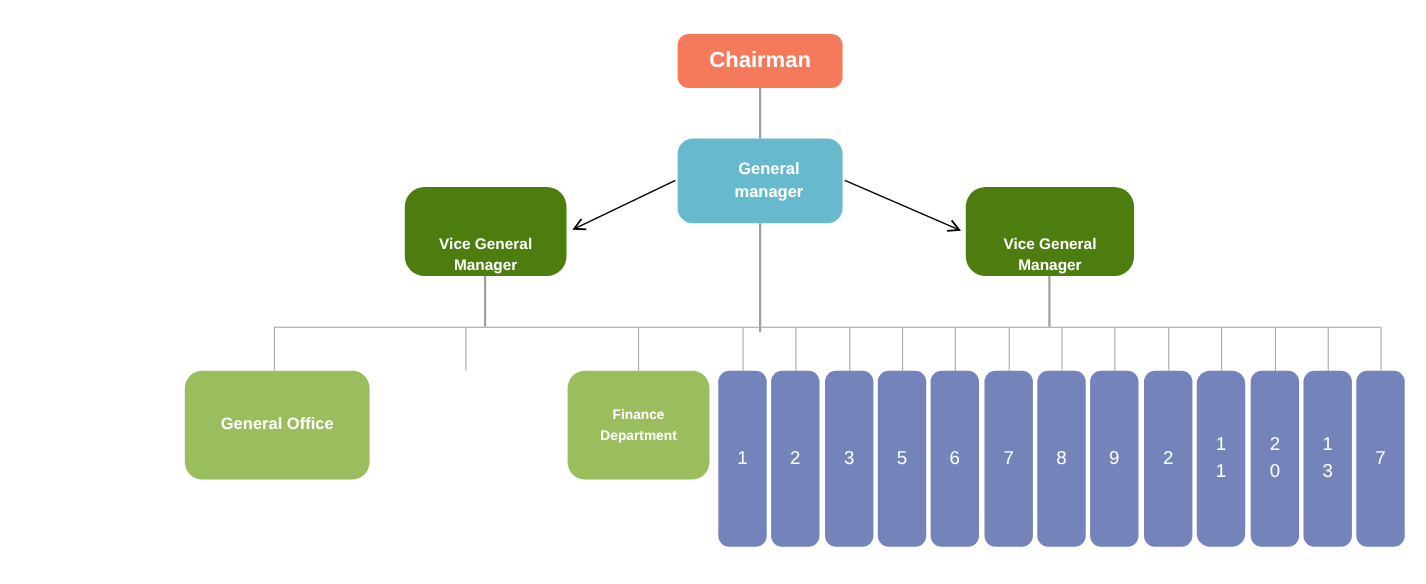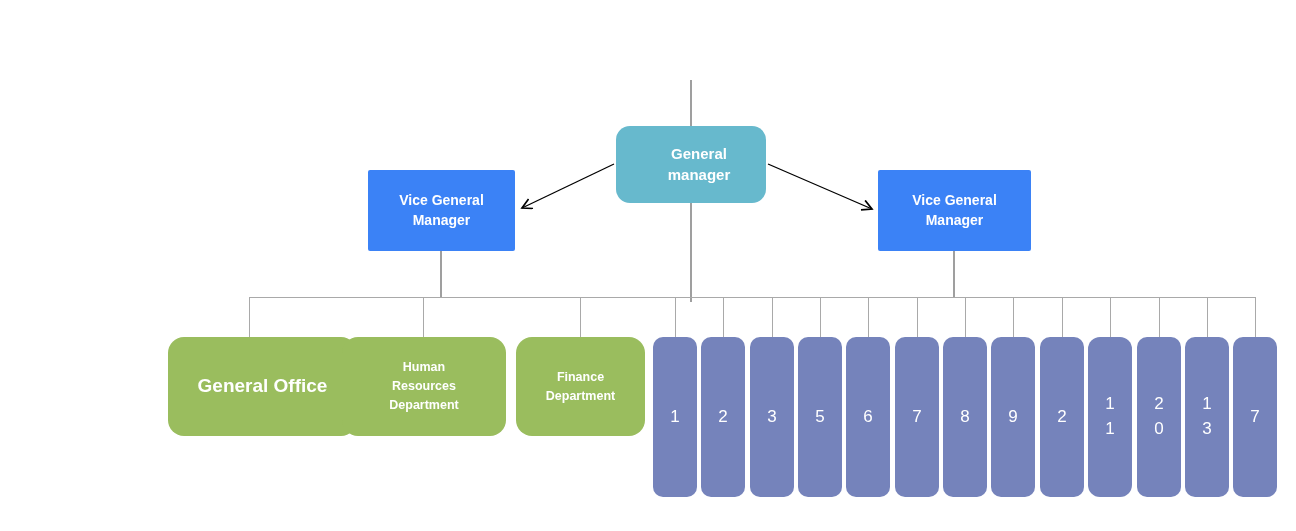--- a/index.html
+++ b/index.html
@@ -40,33 +40,33 @@
     background: #f5795b; border-radius: 10px;
     font-size: 20px;
   }
   .gm {
     left: 616px; top: 126px; width: 150px; height: 77px;
     background: #67b9cd; border-radius: 14px;
     font-size: 15px; line-height: 1.35; padding-left: 16px;
   }
   .gm span { width: 95px; }
   .vgm {
-    background: #3b82f6; border-radius: 2px;
+    background: #4d7c0f; border-radius: 18px;
     font-size: 14px; line-height: 1.4;
-    top: 170px; height: 81px;
+    top: 170px; height: 81px; align-items: flex-end;
   }
   .vgm span { width: 100px; }
   .vgm-left  { left: 368px; width: 147px; }
   .vgm-right { left: 878px; width: 153px; }
   .dept {
     top: 337px; height: 99px;
     background: #9abd5e; border-radius: 16px;
     font-size: 12.5px; line-height: 1.5;
   }
-  .dept-general { left: 168px; width: 189px; font-size: 19px; }
+  .dept-general { left: 168px; width: 168px; font-size: 15px; }
   .dept-hr      { left: 342px; width: 164px; }
   .dept-hr span { width: 100px; }
   .dept-finance { left: 516px; width: 129px; }
   .dept-finance span { width: 90px; }
   .unit {
     position: absolute;
     top: 337px; height: 160px; width: 44px;
     background: #7583bb; border-radius: 10px;
     display: flex; align-items: center; justify-content: center;
     color: #ffffff;
@@ -111,40 +111,40 @@
   <svg class="arrows" width="1296" height="531">
     <defs>
       <marker id="arrowhead" markerWidth="12" markerHeight="12" refX="8" refY="4.5" orient="auto">
         <path d="M0.5,0.5 L8,4.5 L0.5,8.5" fill="none" stroke="#000000" stroke-width="1.3"></path>
       </marker>
     </defs>
     <line x1="614" y1="164" x2="522" y2="208" stroke="#000000" stroke-width="1.3" marker-end="url(#arrowhead)"></line>
     <line x1="768" y1="164" x2="872" y2="209" stroke="#000000" stroke-width="1.3" marker-end="url(#arrowhead)"></line>
   </svg>
 
+  <div class="node chairman">
+    <span>Chairman</span>
+  </div>
 
   <div class="node gm">
     <span>General manager</span>
   </div>
 
   <div class="node vgm vgm-left">
     <span>Vice General Manager</span>
   </div>
 
   <div class="node vgm vgm-right">
     <span>Vice General Manager</span>
   </div>
 
   <div class="node dept dept-general">
     <span>General Office</span>
   </div>
 
-  <div class="node dept dept-hr">
-    <span>Human Resources Department</span>
-  </div>
 
   <div class="node dept dept-finance">
     <span>Finance Department</span>
   </div>
 
   <div id="units-row">
       <div class="unit" style="left: 653px;">
         <span>1</span>
       </div>
       <div class="unit" style="left: 701px;">

